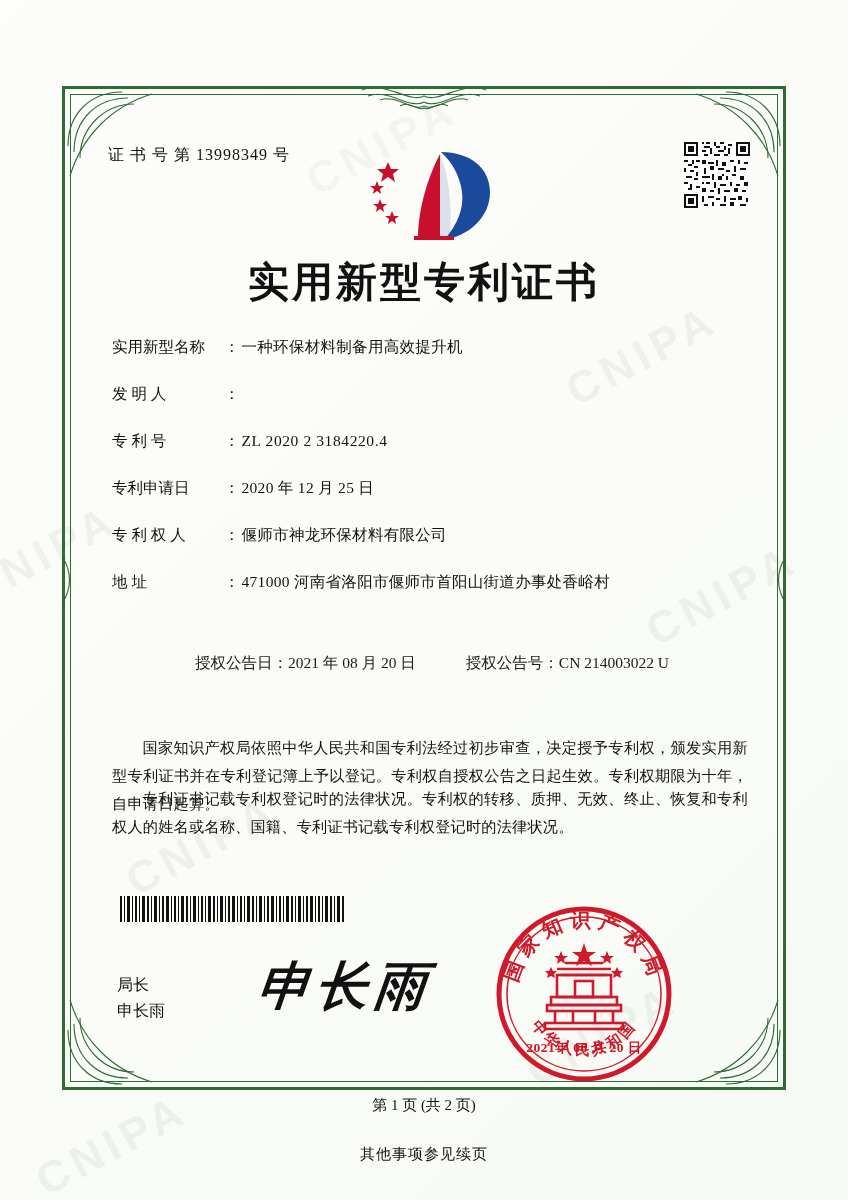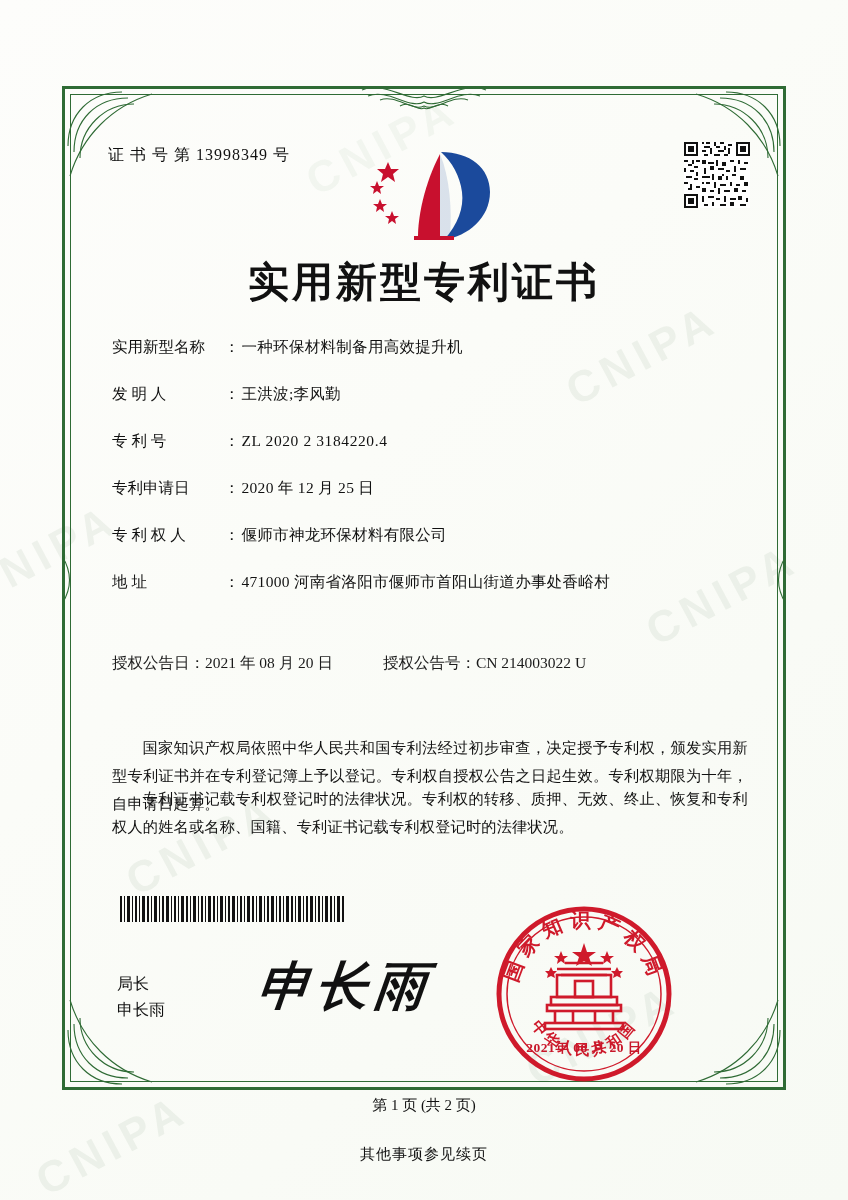--- a/index.html
+++ b/index.html
@@ -131,20 +131,21 @@
     letter-spacing: 0.3px;
   }
   .row .val.mono {
     font-family: Liberation Serif, serif;
     letter-spacing: 0.6px;
   }
   .row-split {
     display: flex;
     align-items: baseline;
     font-size: 15.5px;
+    justify-content: center;
   }
   .row-split .seg2 { margin-left: 50px; display: flex; align-items: baseline; margin-top: 34px; }
   .row-split .lbl2 { white-space: nowrap; }
 
   
   .para {
     position: absolute;
     left: 112px;
     width: 636px;
     font-size: 15.2px;
@@ -167,21 +168,20 @@
   }
 
   
   .sig-label {
     position: absolute;
     left: 117px;
     top: 972px;
     font-size: 16px;
     line-height: 26px;
     color: #111;
-    font-family: Liberation Mono, monospace;
   }
   .sig-script {
     position: absolute;
     left: 258px;
     top: 952px;
     font-size: 52px;
     font-family: "DejaVu Serif", serif;
     font-style: italic;
     font-weight: 700;
     color: #111;
@@ -392,21 +392,20 @@
 
     <div class="row">
       <span class="lbl">实用新型名称</span>
       <span class="colon">：</span>
       <span class="val">一种环保材料制备用高效提升机</span>
     </div>
 
     <div class="row">
       <span class="lbl">发    明    人</span>
       <span class="colon">：</span>
-      <span class="val">王洪波;李风勤</span>
     </div>
 
     <div class="row">
       <span class="lbl">专    利    号</span>
       <span class="colon">：</span>
       <span class="val mono">ZL 2020 2 3184220.4</span>
     </div>
 
     <div class="row">
       <span class="lbl">专利申请日</span>

